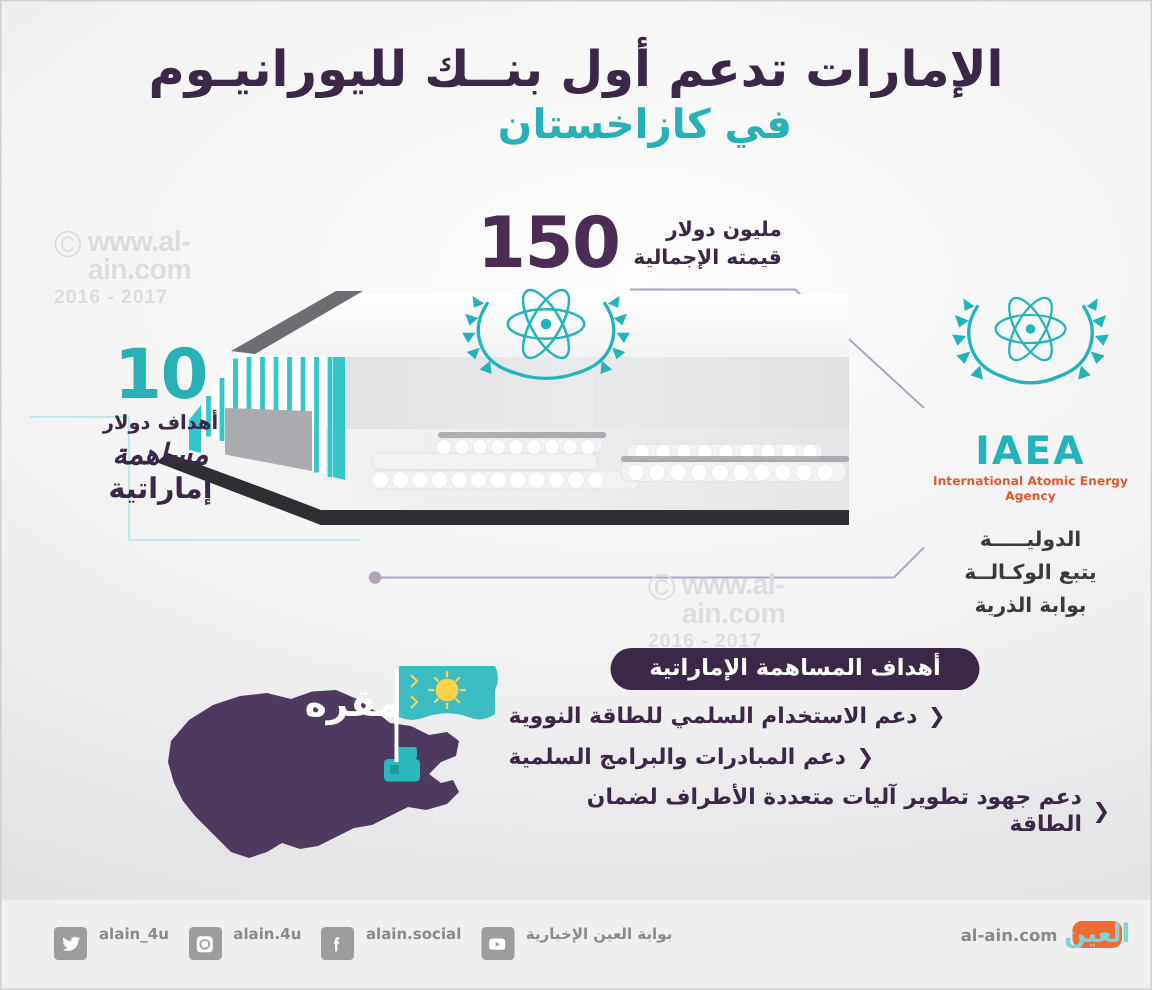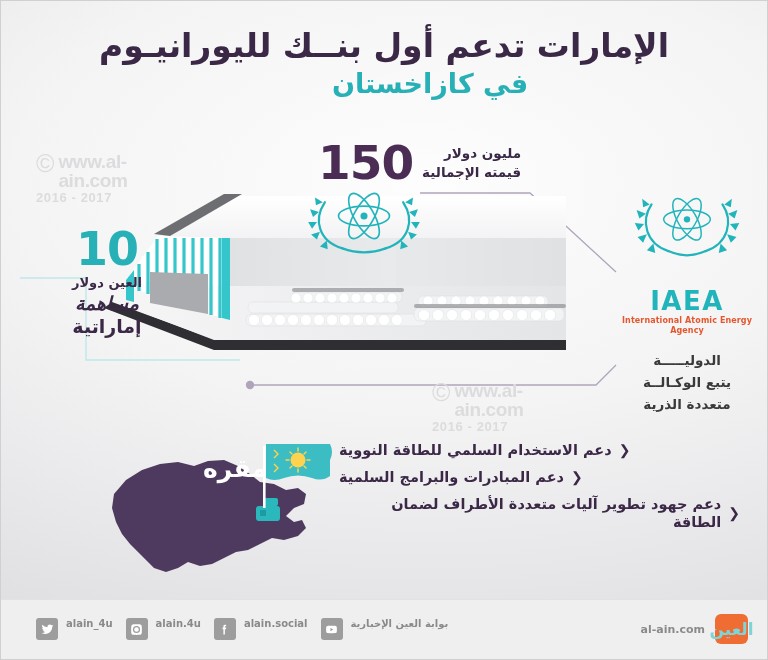--- a/index.html
+++ b/index.html
@@ -86,21 +86,21 @@
   #footer{position:absolute;left:0;bottom:0;width:768px;height:60px;background:#efefef;
           border-top:1px solid #e2e2e2;z-index:40;}
   .social{position:absolute;left:36px;top:18px;display:flex;align-items:center;gap:13px;direction:ltr;}
   .soc{display:flex;align-items:flex-start;gap:8px;}
   .soc-ic{width:22px;height:22px;background:#9d9d9d;border-radius:3px;display:flex;align-items:center;justify-content:center;}
   .soc-ic svg{width:13px;height:13px;fill:#fff;}
   .soc-tx{font-size:10px;color:#8a8a8a;font-weight:bold;}
   .soc-tx.ar{font-size:10px;direction:rtl;}
   .brand{position:absolute;right:20px;top:14px;display:flex;align-items:center;gap:10px;direction:ltr;}
   .brand-url{font-size:11px;color:#8a8a8a;font-weight:bold;}
-  .brand-logo{width:33px;height:30px;border-radius:6px;background:#ef6c33;
+  .brand-logo{width:33px;height:18px;border-radius:6px;background:#ef6c33;
     display:flex;align-items:center;justify-content:center;}
   .brand-logo span{color:#7fd4d8;font-size:17px;font-weight:bold;line-height:1;}
 </style>
 </head>
 <body>
 
 <div id="stage">
 
   <div class="title-wrap">
     <div class="title-main">الإمارات تدعم أول بنــك لليورانيـوم</div>
@@ -135,21 +135,21 @@
   <div class="n150-wrap">
     <div class="n150-txt">
       <div>مليون دولار</div>
       <div>قيمته الإجمالية</div>
     </div>
     <div class="n150-num">150</div>
   </div>
 
   <div class="n10-wrap">
     <div class="n10-num">10</div>
-    <div class="n10-l1">العين دولار</div>
+    <div class="n10-l1">أهداف دولار</div>
     <div class="n10-l2">مساهمة</div>
     <div class="n10-l3">إماراتية</div>
   </div>
 
   <svg id="building" viewBox="0 0 520 200">
     <defs>
       <linearGradient id="roofG" x1="0" y1="0" x2="0" y2="1">
         <stop offset="0%" stop-color="#ffffff"></stop>
           <stop offset="100%" stop-color="#f3f3f5"></stop>
       </linearGradient>
@@ -312,21 +312,21 @@
           <path d="M36,26 l7,7 l-9,3 z"></path>
         </g>
         <path d="M-20,34 Q0,43 20,34" stroke="#22b4bb" stroke-width="2.4" fill="none" stroke-linecap="round"></path>
       </g>
     </svg>
     <div class="iaea-name">IAEA</div>
     <div class="iaea-full">International Atomic Energy Agency</div>
     <div class="iaea-ar">
       <div>الدوليـــــة</div>
       <div>يتبع الوكـالــة</div>
-      <div>متعددة الذرية</div>
+      <div>بوابة الذرية</div>
     </div>
   </div>
 
   <svg id="map" viewBox="0 0 280 145">
     <path d="M6,54 L18,40 L34,30 L52,24 L70,22 L86,26 L100,21 L116,20 L130,26 L142,34 L152,42
              L166,44 L178,50 L190,48 L198,54 L196,64 L186,68 L178,76 L186,82 L194,80 L198,88
              L190,96 L176,100 L164,98 L152,104 L140,110 L128,112 L116,118 L104,124 L92,126
              L80,122 L70,128 L58,132 L46,128 L38,120 L30,112 L22,104 L14,94 L8,82 L4,68 Z" fill="#4e3a5e"></path>
 
     <g>
@@ -351,20 +351,23 @@
           <line x1="184" y1="26" x2="182" y2="28"></line>
       </g>
       <path d="M166,10 l4,4 l-4,4 M166,24 l4,4 l-4,4" stroke="#ffd34e" stroke-width="1.4" fill="none"></path>
     </g>
   </svg>
   <div class="map-cap">
     <div class="c1">مقره</div>
   </div>
 
   <div id="goals">
+    <div class="goals-pill-row">
+      <div class="goals-pill">أهداف المساهمة الإماراتية</div>
+    </div>
     <div class="g-row">
       <div class="goal-item">
         <span class="goal-arrow">❮</span>
         <span class="goal-text">دعم الاستخدام السلمي للطاقة النووية</span>
       </div>
     </div>
     <div class="g-row">
       <div class="goal-item">
         <span class="goal-arrow">❮</span>
         <span class="goal-text">دعم المبادرات والبرامج السلمية</span>

